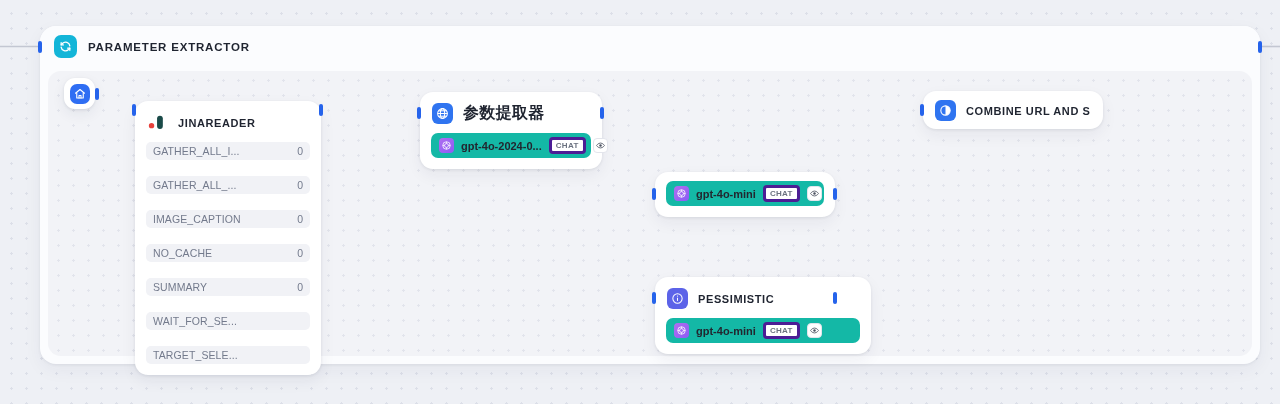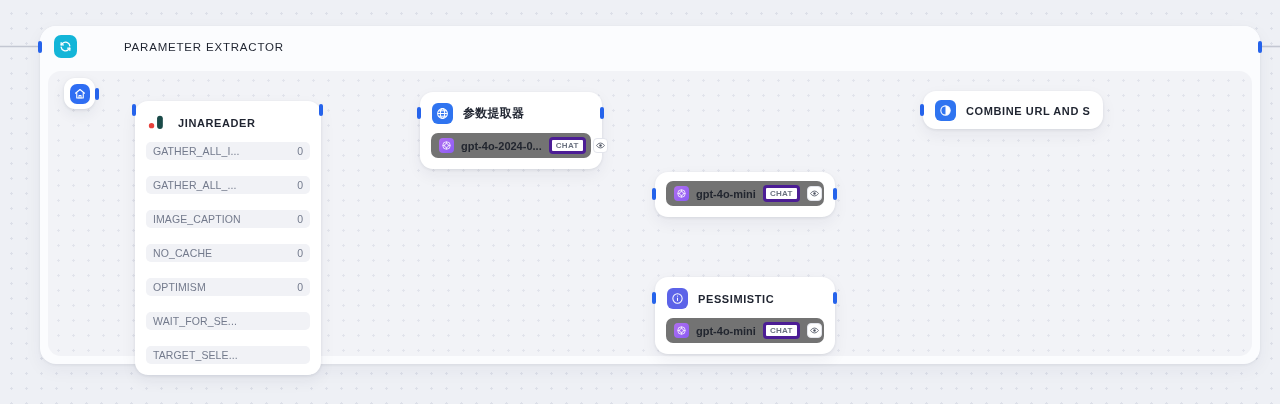--- a/index.html
+++ b/index.html
@@ -68,24 +68,23 @@
     height: 41px;
     display: flex;
     align-items: center;
     gap: 11px;
     padding-left: 14px;
     background: #fbfcfe;
     border-radius: 16px 16px 0 0;
   }
   #group-title {
     font-size: 11.5px;
-    font-weight: normal;
+    font-weight: bold;
     letter-spacing: .07em;
     color: #1f2430;
-    margin-left: 36px;
   }
   #group-body {
     position: absolute;
     left: 8px;
     top: 45px;
     width: 1204px;
     height: 285px;
     border-radius: 13px;
     background-color: #f2f3f7;
     background-image: radial-gradient(#e2e4ec 1.1px, transparent 1.2px);
@@ -137,21 +136,21 @@
   }
   .node-title {
     font-size: 11px;
     font-weight: bold;
     letter-spacing: .055em;
     color: #1f2430;
     white-space: nowrap;
     overflow: hidden;
   }
   .node-title.cjk {
-    font-size: 12px;
+    font-size: 16px;
     letter-spacing: .02em;
   }
 
   
   .params {
     padding: 9px 11px 11px 11px;
     display: flex;
     flex-direction: column;
     gap: 16px;
   }
@@ -177,21 +176,21 @@
 
   
   .model-wrap { padding: 9px 11px 11px 11px; }
   .model-chip {
     display: flex;
     align-items: center;
     gap: 7px;
     height: 25px;
     padding: 0 8px;
     border-radius: 7px;
-    background: #737373;
+    background: #14b8a6;
   }
   .model-icon {
     width: 15px; height: 15px;
     border-radius: 4px;
     background: linear-gradient(135deg,#b06ef0,#8b5cf6);
     display: flex; align-items: center; justify-content: center;
     flex: 0 0 auto;
   }
   .model-name {
     font-size: 11px;
@@ -293,21 +292,21 @@
       </div>
       <div class="param-row">
         <span class="param-key">IMAGE_CAPTION</span>
         <span class="param-val">0</span>
       </div>
       <div class="param-row">
         <span class="param-key">NO_CACHE</span>
         <span class="param-val">0</span>
       </div>
       <div class="param-row">
-        <span class="param-key">OPTIMISM</span>
+        <span class="param-key">SUMMARY</span>
         <span class="param-val">0</span>
       </div>
       <div class="param-row">
         <span class="param-key">WAIT_FOR_SE...</span>
         <span class="param-val"></span>
       </div>
       <div class="param-row">
         <span class="param-key">TARGET_SELE...</span>
         <span class="param-val"></span>
       </div>
@@ -375,21 +374,21 @@
             <path d="M1.5 12S5.5 5.5 12 5.5 22.5 12 22.5 12 18.5 18.5 12 18.5 1.5 12 1.5 12z"></path>
             <circle cx="12" cy="12" r="3.2" fill="#4b5160" stroke="none"></circle>
           </svg>
         </span>
       </div>
     </div>
   </div>
   <div class="port" style="left:652px; top:188px;"></div>
   <div class="port" style="left:833px; top:188px;"></div>
 
-  <div class="node" style="left:655px; top:277px; width:180px;text-align:right;">
+  <div class="node" style="left:655px; top:277px; width:216px;text-align:right;">
     <div class="node-head">
       <div class="isq isq-indigo">
         <svg width="13" height="13" viewBox="0 0 24 24" fill="none" stroke="#ffffff" stroke-width="1.9">
           <circle cx="12" cy="12" r="8.6"></circle>
           <line x1="12" y1="10.6" x2="12" y2="16.4"></line>
           <circle cx="12" cy="7.6" r="1.05" fill="#ffffff" stroke="none"></circle>
         </svg>
       </div>
       <div class="node-title">PESSIMISTIC</div>
     </div>

